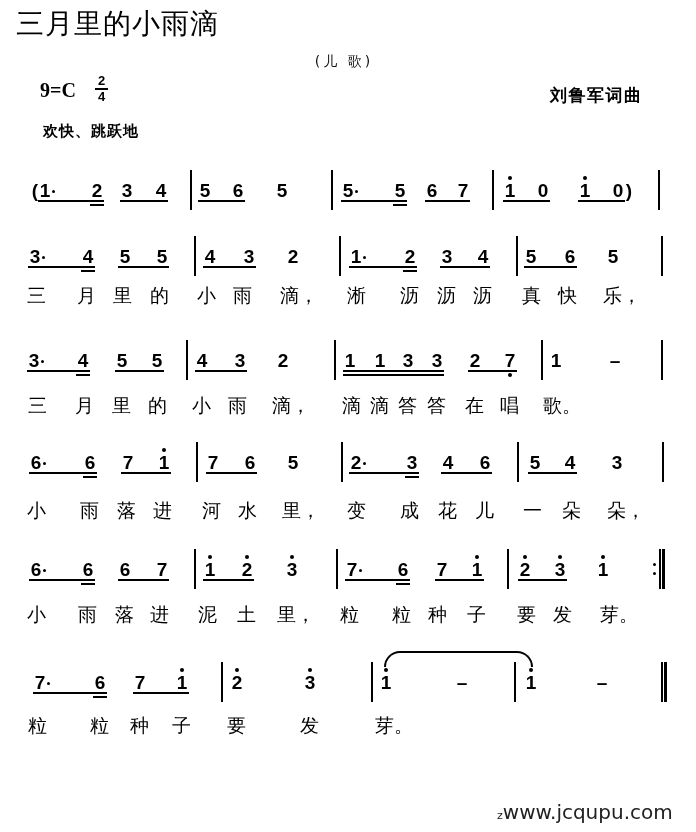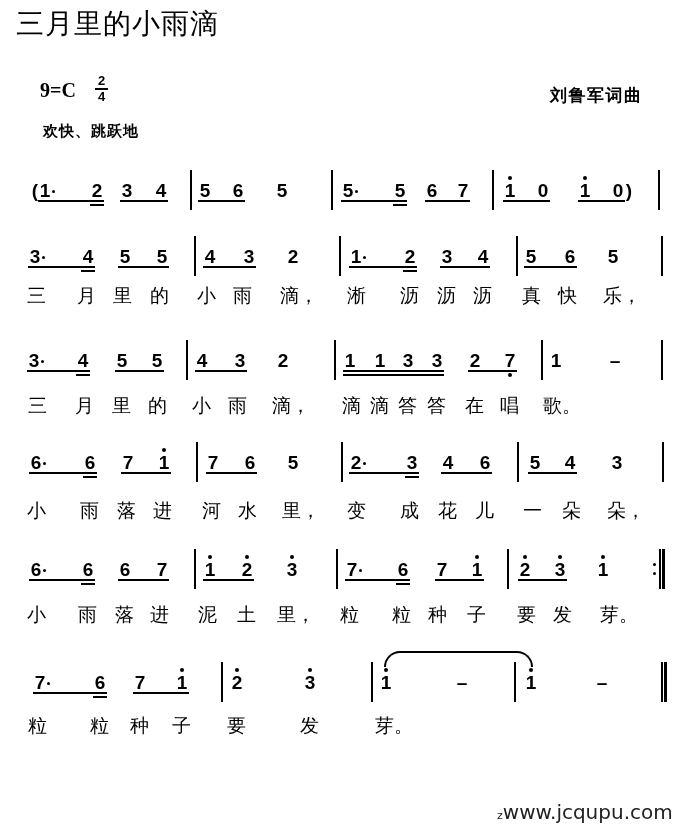--- a/index.html
+++ b/index.html
@@ -41,20 +41,21 @@
 
   .watermark { position:absolute; left:497px; top:800px; font-size:20px; line-height:24px;
                color:#222; white-space:nowrap; }
   .watermark .prefix { font-size:11px; }
 </style>
 </head>
 <body>
 
 <div class="header">
   <div class="title">三月里的小雨滴</div>
+  <div class="subtitle">(儿 歌)</div>
   <div class="key">9=C</div>
   <div class="ts">
     <span class="num">2</span>
     <span class="fline"></span>
     <span class="den">4</span>
   </div>
   <div class="credits">刘鲁军词曲</div>
   <div class="tempo">欢快、跳跃地</div>
 </div>
 

